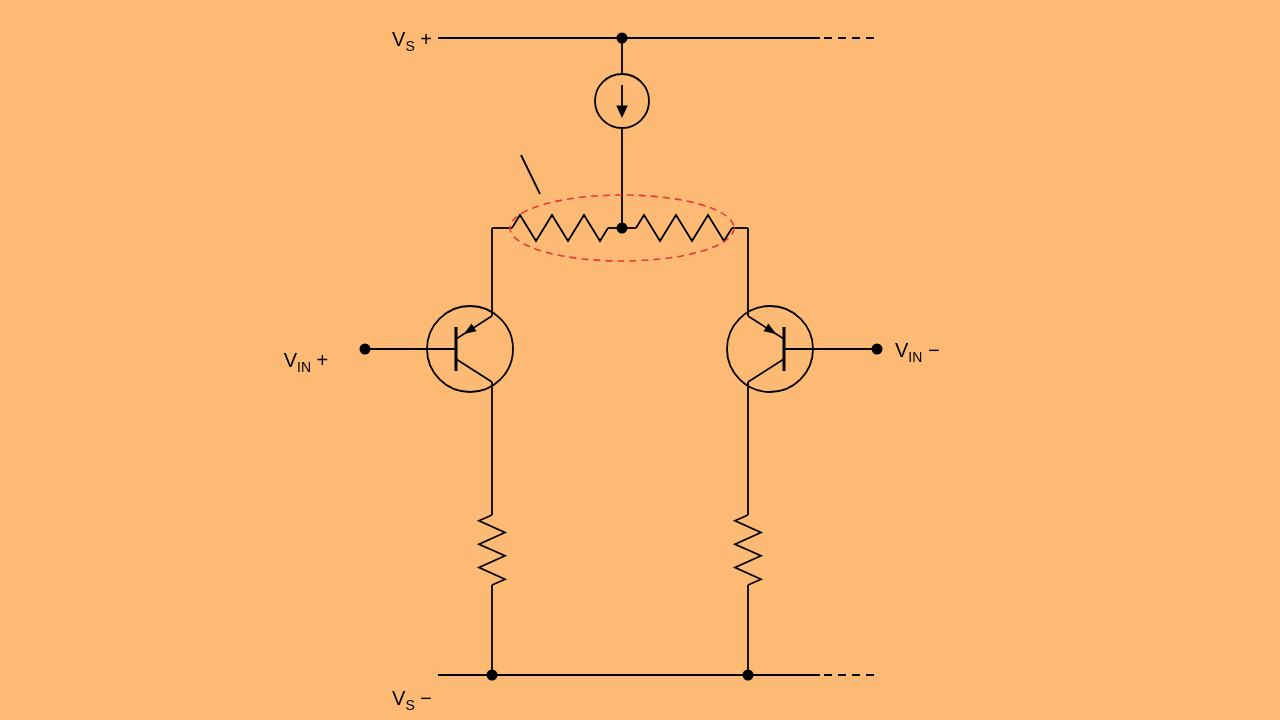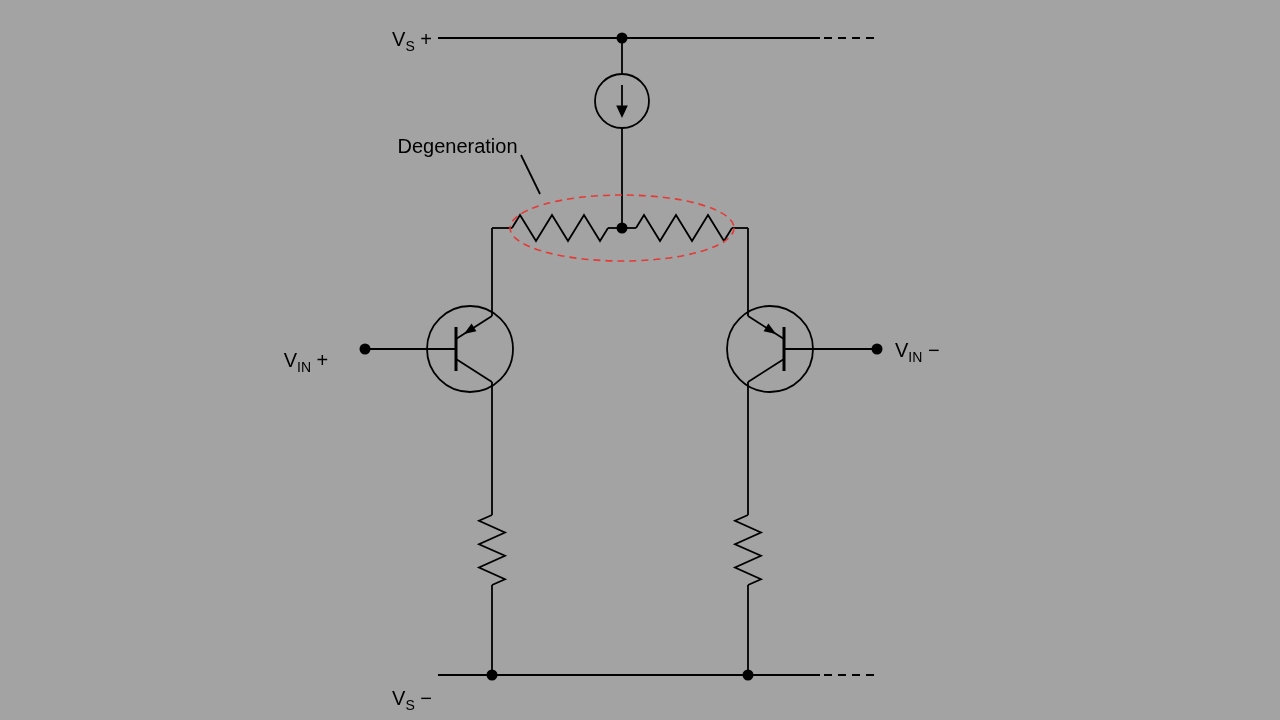--- a/index.html
+++ b/index.html
@@ -5,21 +5,21 @@
   html, body {
     margin: 0;
     padding: 0;
     background: #ffffff;
     font-family: "Liberation Sans", sans-serif;
   }
   .stage {
     position: relative;
     width: 1280px;
     height: 720px;
-    background: #a3a3a3;
+    background: #fdba74;
     overflow: hidden;
   }
   svg.circuit {
     position: absolute;
     left: 0;
     top: 0;
   }
   .label {
     position: absolute;
     font-size: 20px;
@@ -123,21 +123,20 @@
     <circle class="dot" cx="492" cy="675" r="5.5"></circle>
     <circle class="dot" cx="748" cy="675" r="5.5"></circle>
   </svg>
 
   <div class="label right-align" style="left:340px; top:28px; width:92px;">
     <span>V</span><sub>S</sub>
     <span>+</span>
   </div>
 
   <div class="annotation" style="left:380px; top:132px; width:155px;">
-    <div>Degeneration</div>
   </div>
 
   <div class="label right-align" style="left:260px; top:349px; width:92px;text-align:center;">
     <span>V</span><sub>IN</sub>
     <span>+</span>
   </div>
 
   <div class="label" style="left:895px; top:339px;">
     <span>V</span><sub>IN</sub>
     <span>−</span>

